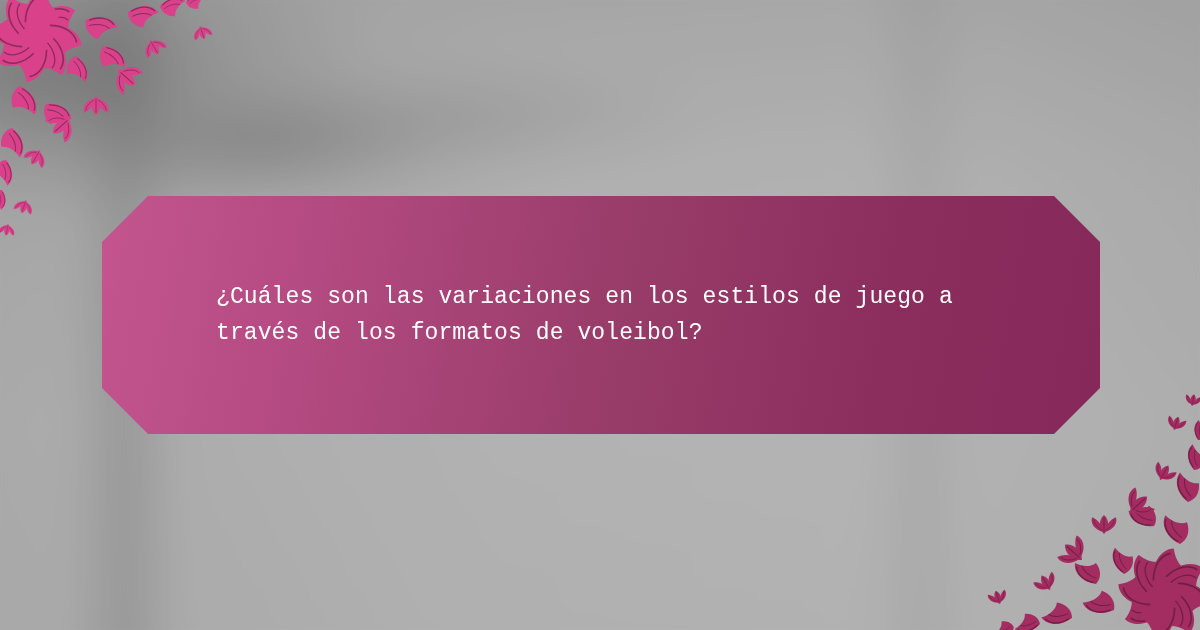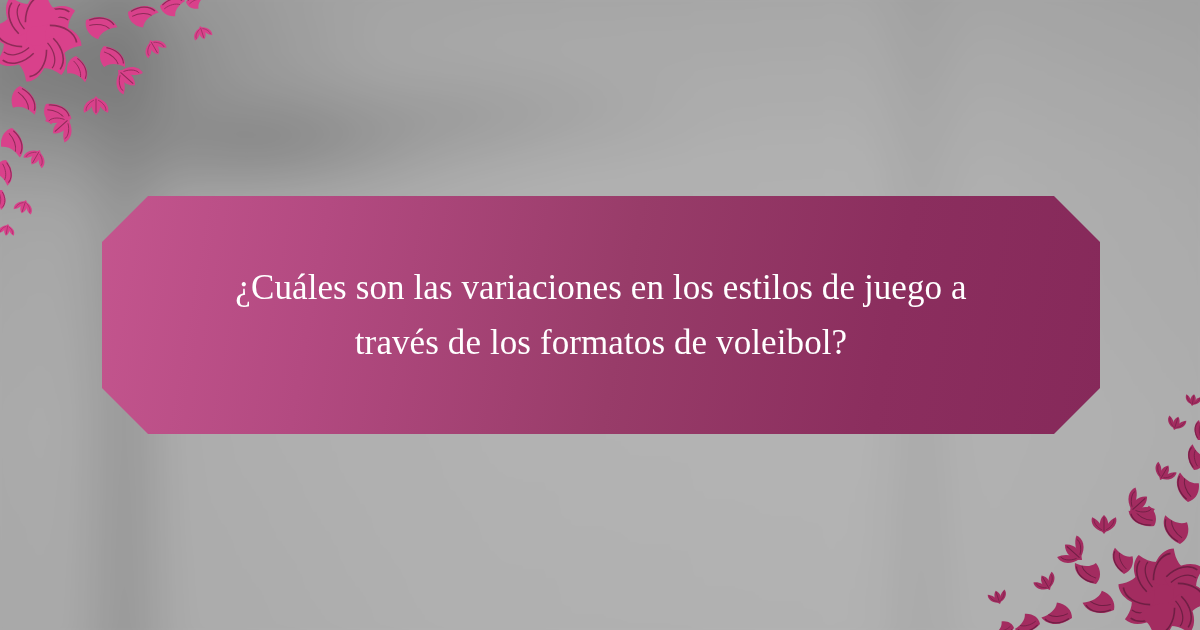--- a/index.html
+++ b/index.html
@@ -73,25 +73,24 @@
       0 46px
     );
     display: flex;
     align-items: center;
     justify-content: center;
     box-sizing: border-box;
     padding: 0 72px;
   }
   #headline {
     color: #ffffff;
-    font-family: Liberation Serif, serif;
-    font-size: 35px;
+    font-family: Liberation Mono, monospace;
+    font-size: 23px;
     font-weight: 400;
     line-height: 1.58;
-    text-align: center;
     letter-spacing: 0.1px;
     max-width: 770px;
     margin: 0;
   }
 </style>
 </head>
 <body>
 
 <div id="card">
 

